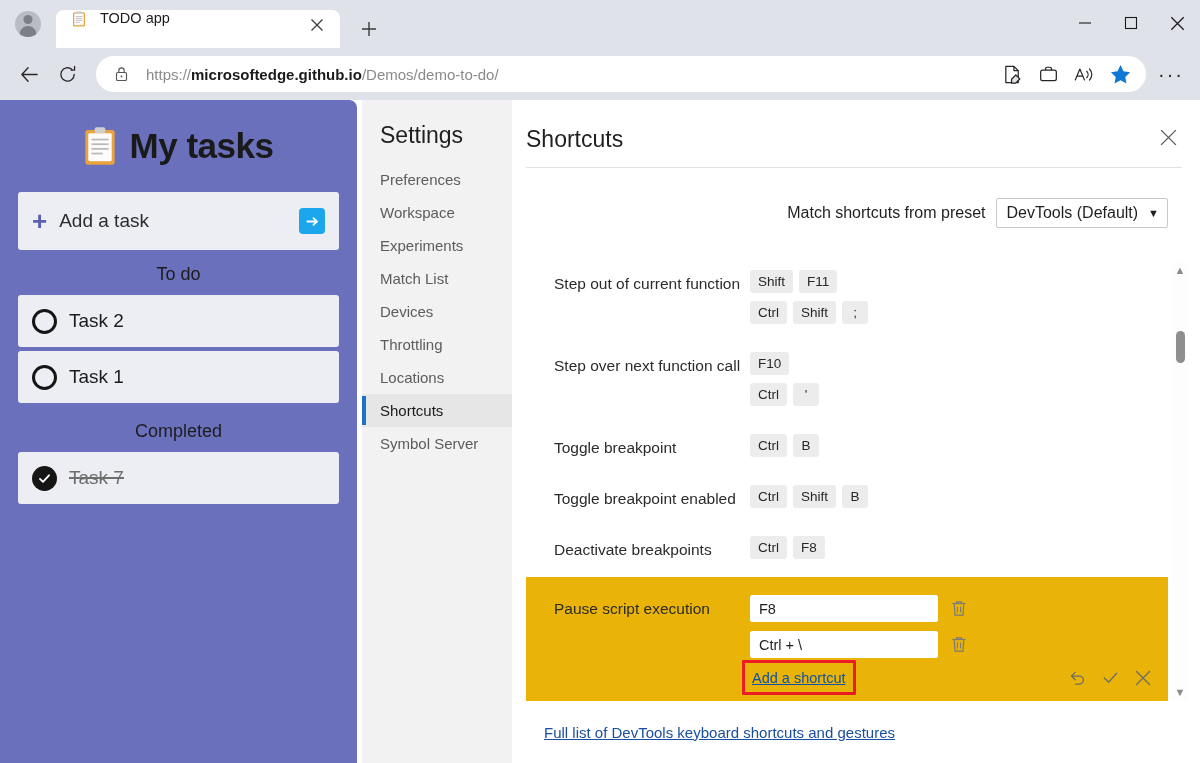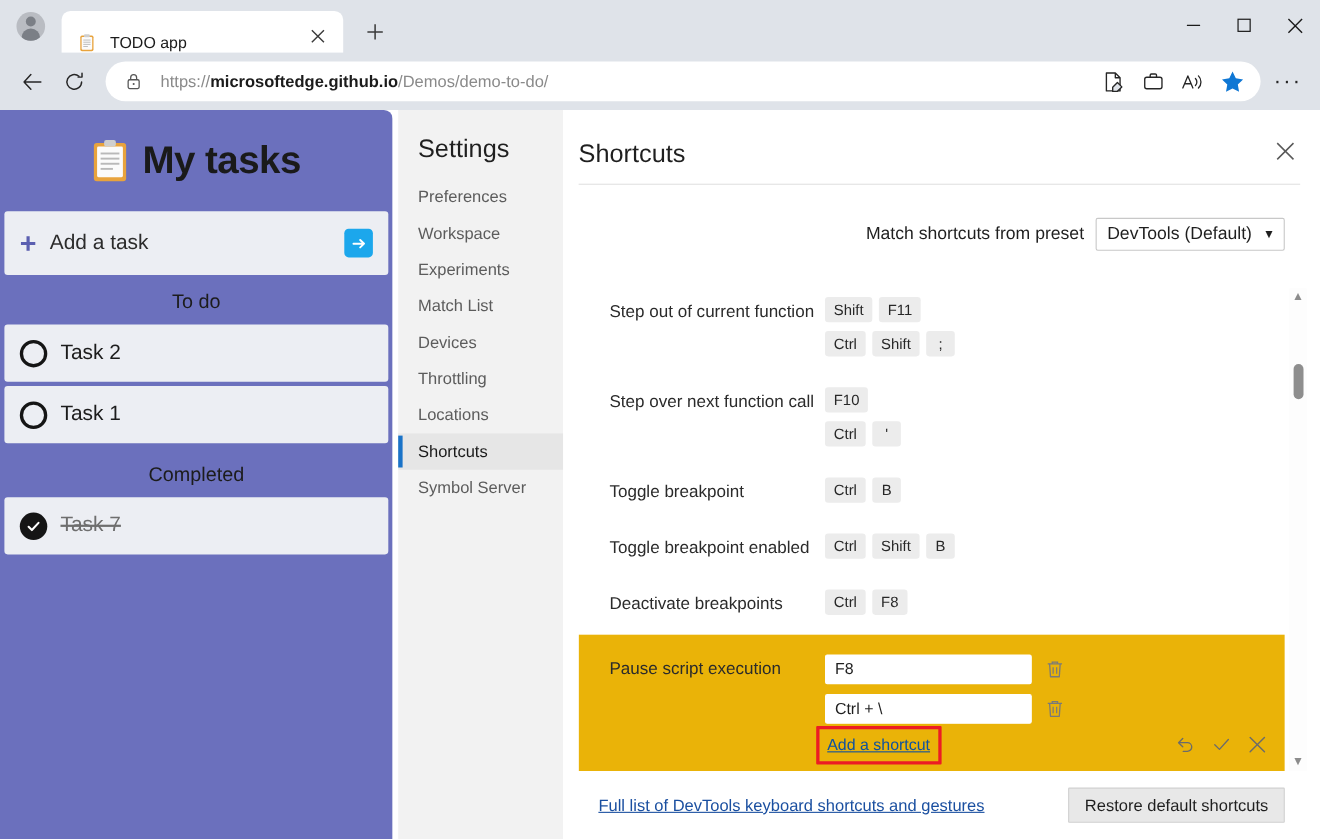--- a/index.html
+++ b/index.html
@@ -29,23 +29,23 @@
   .avatar::before {
     content: ""; position: absolute; left: 50%; top: 4px; transform: translateX(-50%);
     width: 9px; height: 9px; border-radius: 50%; background: #7b7f86;
   }
   .avatar::after {
     content: ""; position: absolute; left: 50%; top: 15px; transform: translateX(-50%);
     width: 17px; height: 13px; border-radius: 9px 9px 0 0; background: #7b7f86;
   }
 
   .tab {
-    width: 256px; height: 38px; background: #ffffff;
+    width: 284px; height: 38px; background: #ffffff;
     border-radius: 8px 8px 0 0;
-    display: flex; align-items: flex-end; padding: 0 8px 0 14px;
+    display: flex; align-items: flex-start; padding: 0 8px 0 14px;
     position: relative; margin-bottom: 0;
   }
   .tab-favicon { width: 18px; height: 18px; margin-right: 12px; flex: 0 0 auto; }
   .tab-title {
     flex: 1 1 auto; font-size: 14.5px; color: #1b1b1b; white-space: nowrap;
     overflow: hidden; text-overflow: ellipsis;
   }
   .tab-close, .newtab {
     width: 30px; height: 30px; border-radius: 4px;
     display: flex; align-items: center; justify-content: center;
@@ -89,21 +89,21 @@
   
   .content {
     position: absolute; left: 0; top: 100px; width: 1200px; height: 663px;
     background: #ffffff; display: flex;
   }
 
   
   .todo {
     width: 357px; height: 663px; background: #6b70bd;
     border-radius: 0 8px 0 0;
-    padding: 0 4px;
+    padding: 0 18px;
     position: relative;
   }
   .todo-header {
     display: flex; align-items: center; justify-content: center;
     height: 92px; gap: 14px;
   }
   .clipboard-ico { width: 32px; height: 40px; flex: 0 0 auto; }
   .todo-title { font-size: 35px; font-weight: bold; color: #1a1a1a; letter-spacing: -0.5px; }
 
   .add-row {
@@ -583,18 +583,17 @@
         <div class="sc-scrollbar">
           <span class="sb-arrow">▲</span>
           <span class="sb-track">
             <span class="sb-thumb"></span>
           </span>
           <span class="sb-arrow">▼</span>
         </div>
 
         <div class="st-footer">
           <span class="footer-link">Full list of DevTools keyboard shortcuts and gestures</span>
-          <span class="restore-btn">Restore default shortcuts</span>
         </div>
       </div>
     </div>
   </div>
 </div>
 
 </body></html>

